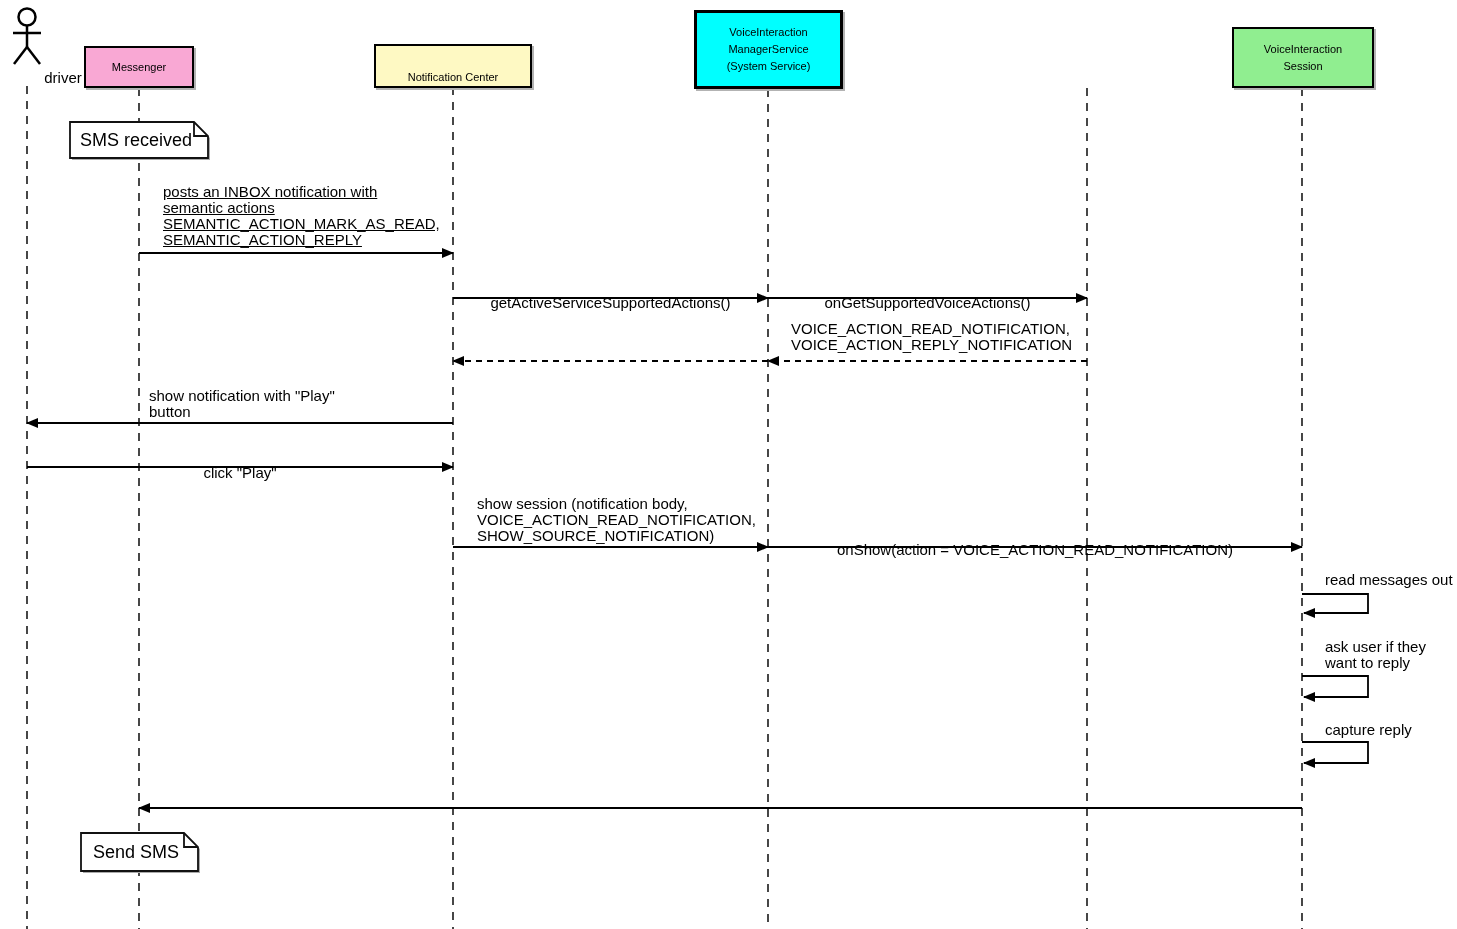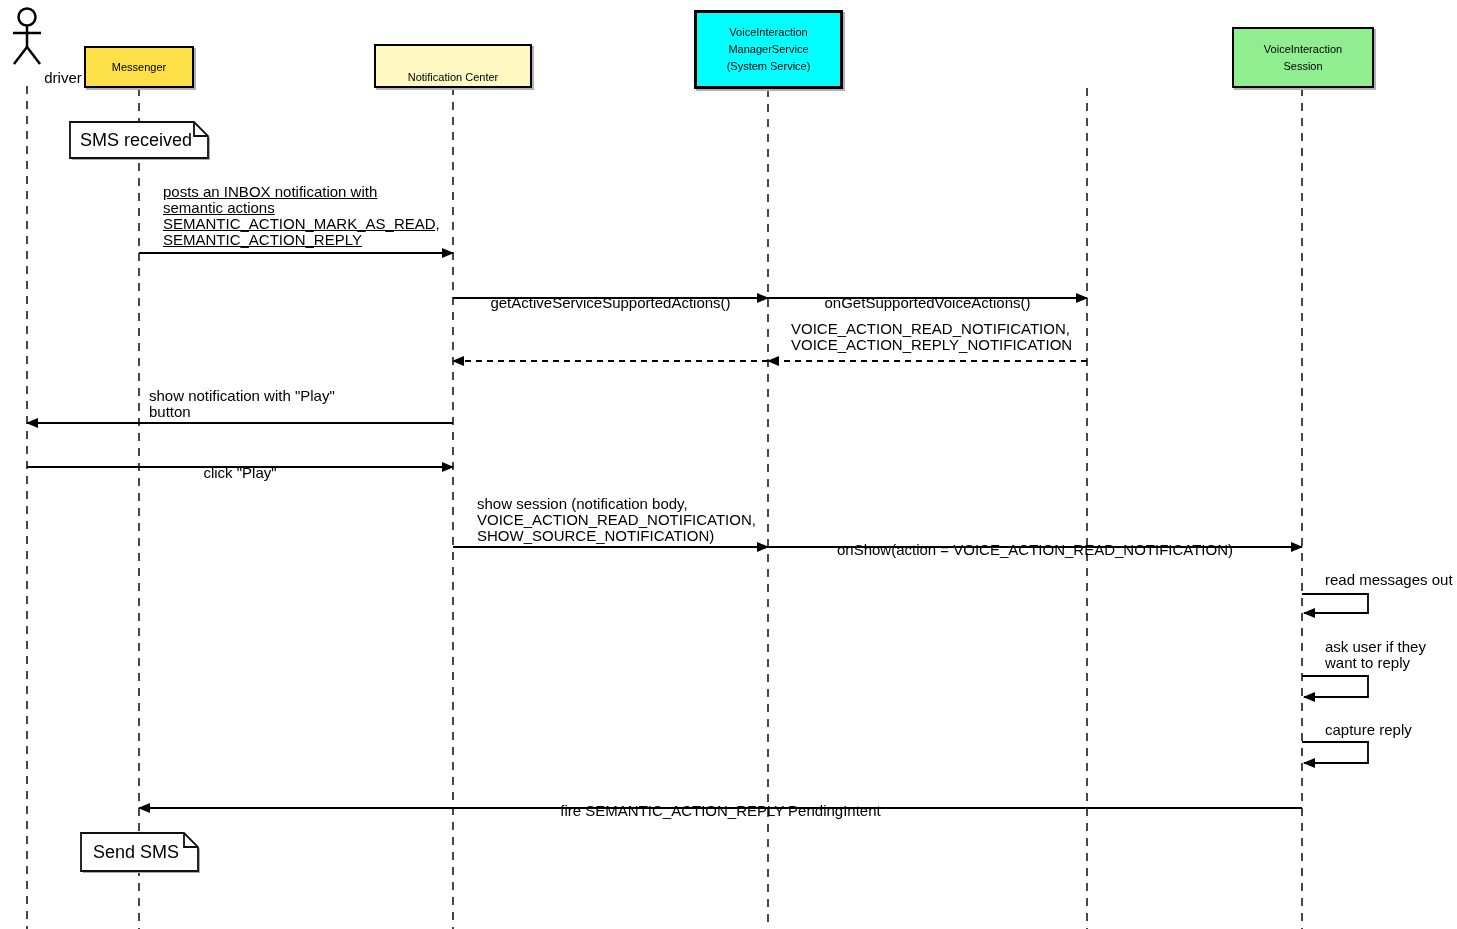--- a/index.html
+++ b/index.html
@@ -77,21 +77,21 @@
       <line x1="768" y1="547" x2="1302" y2="547" marker-end="url(#arr)"></line>
       <polyline points="1302,594 1368,594 1368,613 1304,613" marker-end="url(#arr)"></polyline>
       <polyline points="1302,676 1368,676 1368,697 1304,697" marker-end="url(#arr)"></polyline>
       <polyline points="1302,742 1368,742 1368,763 1304,763" marker-end="url(#arr)"></polyline>
       <line x1="1302" y1="808" x2="139" y2="808" marker-end="url(#arr)"></line>
     </g>
   </svg>
 
   <div class="actor-label" style="left:0px; top:69px; width:54px;padding-left:36px;">driver</div>
 
-  <div class="participant" style="left: 84px; top: 46px; width: 110px; height: 42px; background-color: #fde047;">
+  <div class="participant" style="left: 84px; top: 46px; width: 110px; height: 42px; background-color: #f9a8d4;">
     <span>Messenger</span>
   </div>
   <div class="participant" style="left: 374px; top: 44px; width: 158px; height: 44px; background-color: #fef9c3; align-items: flex-end;">
     <span>Notification Center</span>
   </div>
   <div class="participant thick" style="left: 694px; top: 10px; width: 149px; height: 79px; background-color: rgb(0, 255, 255);">
     <span>VoiceInteraction
 ManagerService
 (System Service)</span>
   </div>
@@ -115,15 +115,14 @@
 button</div>
   <div class="label center" style="left:27px; top:449px; width:426px;">click "Play"</div>
   <div class="label" style="left:477px; top:496px;">show session (notification body,
 VOICE_ACTION_READ_NOTIFICATION,
 SHOW_SOURCE_NOTIFICATION)</div>
   <div class="label center" style="left:768px; top:526px; width:534px;">onShow(action = VOICE_ACTION_READ_NOTIFICATION)</div>
   <div class="label" style="left:1325px; top:572px;">read messages out</div>
   <div class="label" style="left:1325px; top:639px;">ask user if they
 want to reply</div>
   <div class="label" style="left:1325px; top:722px;">capture reply</div>
-  <div class="label center" style="left:139px; top:787px; width:1163px;">fire SEMANTIC_ACTION_REPLY PendingIntent</div>
 
 </div>
 
 </body></html>

